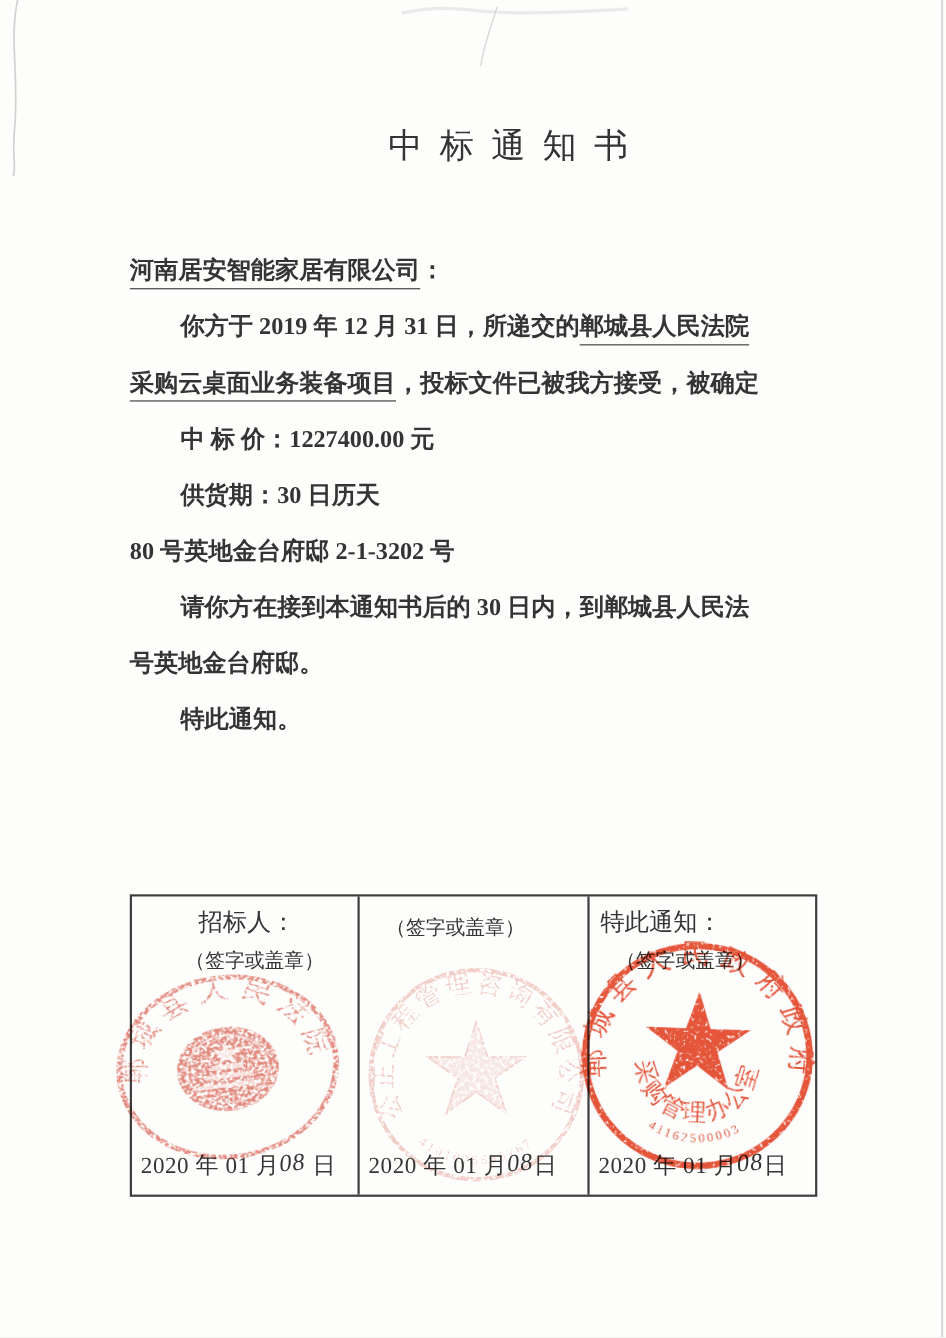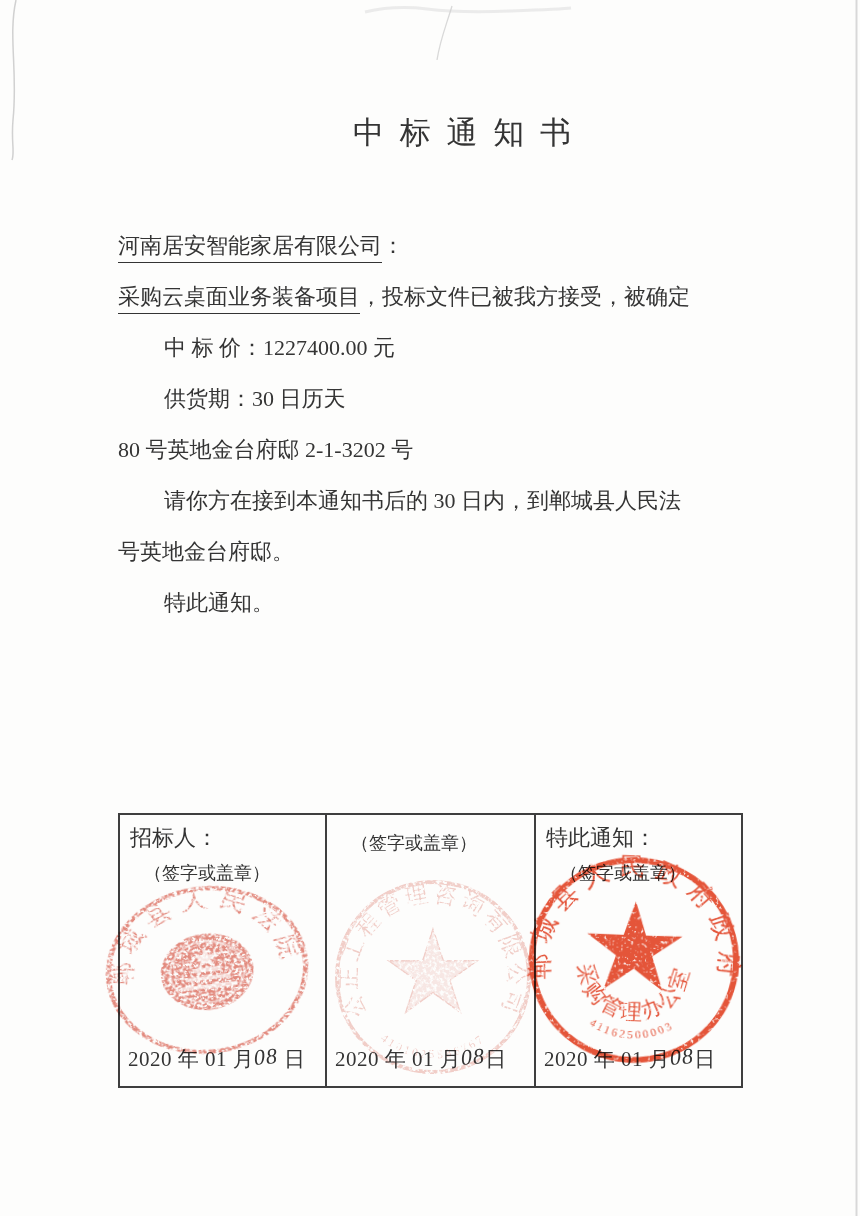--- a/index.html
+++ b/index.html
@@ -18,21 +18,21 @@
     text-align:center;
     transform:translateX(34px);
     font-size:31px;letter-spacing:4px;
     font-weight:400;color:var(--ink,#333);
     white-space:pre;
   }
   
   .doc-body{position:absolute;left:118px;top:220px;width:640px;}
   .doc-line{
     height:51px;line-height:51px;
-    font-size:22px;white-space:pre;
+    font-size:22px;white-space:pre;font-weight:bold;
   }
   .doc-line.ind{padding-left:46px;}
   .seg{display:inline;}
   .seg.u{
     display:inline-block;line-height:30px;
     border-bottom:1.5px solid var(--ink,#333);
     padding-bottom:1px;
   }
   
   .sig-table{
@@ -41,21 +41,21 @@
     border:2px solid var(--table-border,#3e3e3e);
     display:flex;box-sizing:border-box;
     background:transparent;
   }
   .sig-cell{
     position:relative;box-sizing:border-box;
     border-left:2px solid var(--table-border,#3e3e3e);
     padding:8px 6px 0 10px;
   }
   .sig-cell:first-child{border-left:none;}
-  .sig-cell.c0{width:205px;} .sig-cell.c1{width:209px;} .sig-cell.c2{width:207px;}
+  .sig-cell.c0{width:205px;text-align:center;} .sig-cell.c1{width:209px;} .sig-cell.c2{width:207px;}
   .sig-role{font-size:22px;line-height:30px;}
   .sig-hint{font-size:18px;line-height:30px;margin-top:5px;text-indent:14px;white-space:nowrap;font-family:Liberation Serif, serif;}
   .sig-date{
     position:absolute;left:8px;bottom:13px;
     font-size:21px;white-space:nowrap;letter-spacing:0.5px;
   }
   .hand{
     display:inline-block;
     font-style:italic;
     transform:rotate(-5deg) translateY(-2px);
@@ -90,20 +90,21 @@
     <path d="M 16,0 C 8,36 18,72 13,120 C 11,142 15,152 12,160" stroke="#c9c9c9" stroke-width="1.5" fill="none" opacity="0.85"></path>
     <path d="M 365,12 q 30,-7 62,-3 t 84,2 t 60,-3" stroke="#dcdcdc" stroke-width="3" fill="none" opacity="0.55"></path>
     <path d="M 452,6 C 446,26 440,40 437,60" stroke="#cfcfcf" stroke-width="1.3" fill="none" opacity="0.8"></path>
     <line x1="856.5" y1="0" x2="856.5" y2="1216" stroke="#d5d5d5" stroke-width="2" opacity="0.9"></line>
   </svg>
 
   <div class="doc-title">中 标 通 知 书</div>
 
   <div class="doc-body">
       <div class="doc-line"><span class="seg u">河南居安智能家居有限公司</span><span class="seg">：</span></div>
+      <div class="doc-line ind"><span class="seg">你方于 2019 年 12 月 31 日，所递交的</span><span class="seg u">郸城县人民法院</span></div>
       <div class="doc-line"><span class="seg u">采购云桌面业务装备项目</span><span class="seg">，投标文件已被我方接受，被确定</span></div>
       <div class="doc-line ind"><span class="seg">中 标 价：1227400.00 元</span></div>
       <div class="doc-line ind"><span class="seg">供货期：30 日历天</span></div>
       <div class="doc-line"><span class="seg">80 号英地金台府邸 2-1-3202 号</span></div>
       <div class="doc-line ind"><span class="seg">请你方在接到本通知书后的 30 日内，到郸城县人民法</span></div>
       <div class="doc-line"><span class="seg">号英地金台府邸。</span></div>
       <div class="doc-line ind"><span class="seg">特此通知。</span></div>
     </div>
 
   <div class="sig-table">

